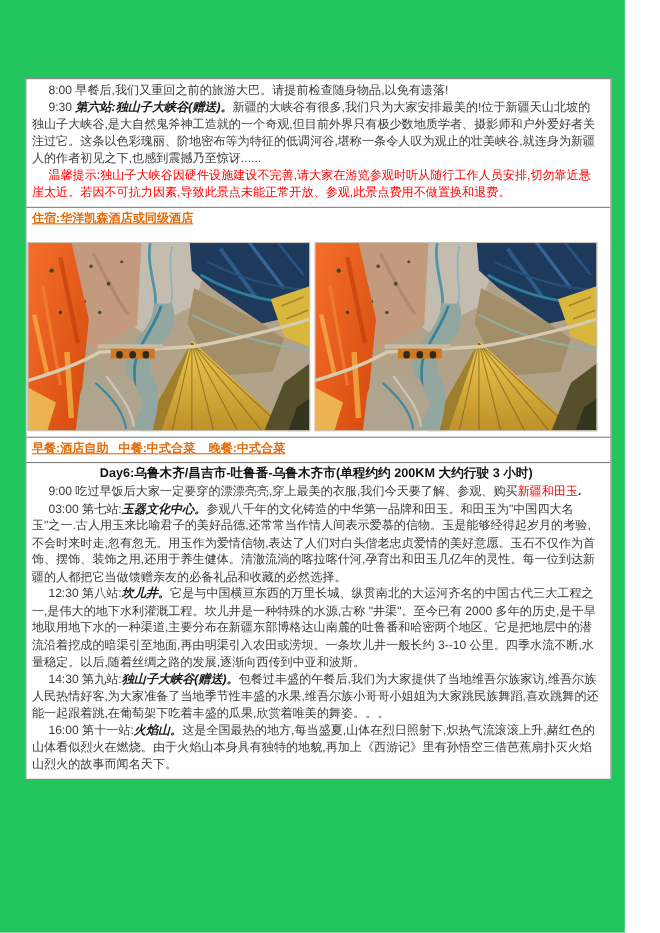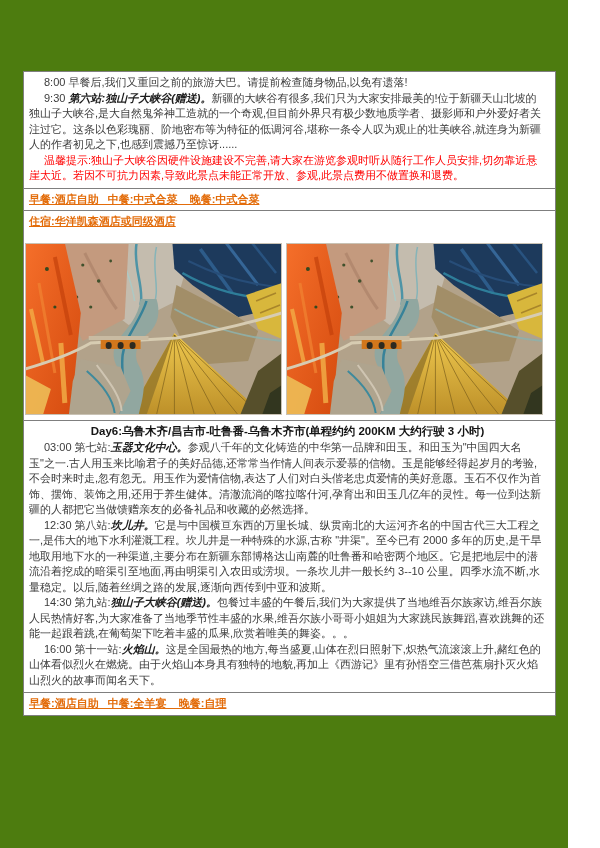--- a/index.html
+++ b/index.html
@@ -1,17 +1,17 @@
 <!DOCTYPE html>
 <html><head>
 <meta charset="utf-8">
 <style>
   html,body { margin:0; padding:0; background:#ffffff; }
   body { width:600px; height:848px; font-family:"Liberation Sans", sans-serif; }
-  .page { position:relative; width:568px; height:848px; background:#4d7c0f; overflow:hidden; }
+  .page { position:relative; width:568px; height:848px; background:#22c55e; overflow:hidden; }
   .doc { position:absolute; left:23px; top:71px; width:531px; background:#ffffff; border:1px solid #7f7f7f; }
   .cell { padding:3px 9px 4px 5px; font-size:11px; line-height:15.5px; color:#3b3b3b; }
   .cell + .cell { border-top:1px solid #7f7f7f; }
   .cell-meal { padding:3px 9px 3px 5px; }
   .para { margin:0; text-indent:15px; }
   .b { font-weight:bold; color:#1c1c1c;font-style:italic; }
   .red { color:#ff0000; }
   .tip { color:#ff0000; }
   .orange-line { font-weight:bold; color:#e36c0a; text-decoration:underline; white-space:pre-wrap; }
   .day-header { margin:0 0 1px 0; font-weight:bold; font-size:11.5px; color:#141414;text-align:center; }
@@ -93,42 +93,40 @@
   </svg>
 
   <div class="doc">
 
     <div class="cell">
       <p class="para">8:00 早餐后,我们又重回之前的旅游大巴。请提前检查随身物品,以免有遗落!</p>
       <p class="para"><span>9:30 </span><span class="b">第六站:独山子大峡谷(赠送)。</span><span>新疆的大峡谷有很多,我们只为大家安排最美的!位于新疆天山北坡的独山子大峡谷,是大自然鬼斧神工造就的一个奇观,但目前外界只有极少数地质学者、摄影师和户外爱好者关注过它。这条以色彩瑰丽、阶地密布等为特征的低调河谷,堪称一条令人叹为观止的壮美峡谷,就连身为新疆人的作者初见之下,也感到震撼乃至惊讶......</span></p>
       <p class="para tip">温馨提示:独山子大峡谷因硬件设施建设不完善,请大家在游览参观时听从随行工作人员安排,切勿靠近悬崖太近。若因不可抗力因素,导致此景点未能正常开放、参观,此景点费用不做置换和退费。</p>
     </div>
 
-    <div class="cell cell-meal">
-      <span class="orange-line">早餐:酒店自助   中餐:中式合菜    晚餐:中式合菜</span>
-    </div>
-
     <div class="cell">
       <span class="orange-line">住宿:华洋凯森酒店或同级酒店</span>
       <div class="photos">
         <svg class="photo" viewBox="0 0 258 172" preserveAspectRatio="none">
             <use href="#canyon"></use>
           </svg>
         <svg class="photo" viewBox="0 0 258 172" preserveAspectRatio="none">
             <use href="#canyon"></use>
           </svg>
       </div>
     </div>
 
+    <div class="cell cell-meal">
+      <span class="orange-line">早餐:酒店自助   中餐:中式合菜    晚餐:中式合菜</span>
+    </div>
+
     <div class="cell">
       <p class="day-header">Day6:乌鲁木齐/昌吉市-吐鲁番-乌鲁木齐市(单程约约 200KM 大约行驶 3 小时)</p>
+      <p class="para"><span>9:00 吃过早饭后大家一定要穿的漂漂亮亮,穿上最美的衣服,我们今天要了解、参观、购买</span><span class="red">新疆和田玉</span><span class="b">.</span></p>
       <p class="para"><span>03:00 第七站:</span><span class="b">玉器文化中心。</span><span>参观八千年的文化铸造的中华第一品牌和田玉。和田玉为"中国四大名玉"之一.古人用玉来比喻君子的美好品德,还常常当作情人间表示爱慕的信物。玉是能够经得起岁月的考验,不会时来时走,忽有忽无。用玉作为爱情信物,表达了人们对白头偕老忠贞爱情的美好意愿。玉石不仅作为首饰、摆饰、装饰之用,还用于养生健体。清澈流淌的喀拉喀什河,孕育出和田玉几亿年的灵性。每一位到达新疆的人都把它当做馈赠亲友的必备礼品和收藏的必然选择。</span></p>
       <p class="para"><span>12:30 第八站:</span><span class="b">坎儿井。</span><span>它是与中国横亘东西的万里长城、纵贯南北的大运河齐名的中国古代三大工程之一,是伟大的地下水利灌溉工程。坎儿井是一种特殊的水源,古称 "井渠"。至今已有 2000 多年的历史,是干旱地取用地下水的一种渠道,主要分布在新疆东部博格达山南麓的吐鲁番和哈密两个地区。它是把地层中的潜流沿着挖成的暗渠引至地面,再由明渠引入农田或涝坝。一条坎儿井一般长约 3--10 公里。四季水流不断,水量稳定。以后,随着丝绸之路的发展,逐渐向西传到中亚和波斯。</span></p>
       <p class="para"><span>14:30 第九站:</span><span class="b">独山子大峡谷(赠送)。</span><span>包餐过丰盛的午餐后,我们为大家提供了当地维吾尔族家访,维吾尔族人民热情好客,为大家准备了当地季节性丰盛的水果,维吾尔族小哥哥小姐姐为大家跳民族舞蹈,喜欢跳舞的还能一起跟着跳,在葡萄架下吃着丰盛的瓜果,欣赏着唯美的舞姿。。。</span></p>
       <p class="para"><span>16:00 第十一站:</span><span class="b">火焰山。</span><span>这是全国最热的地方,每当盛夏,山体在烈日照射下,炽热气流滚滚上升,赭红色的山体看似烈火在燃烧。由于火焰山本身具有独特的地貌,再加上《西游记》里有孙悟空三借芭蕉扇扑灭火焰山烈火的故事而闻名天下。</span></p>
     </div>
 
-    <div class="cell cell-meal">
-      <span class="orange-line">早餐:酒店自助   中餐:全羊宴    晚餐:自理</span>
-    </div>
 
   </div>
 </div>
 
 </body></html>

